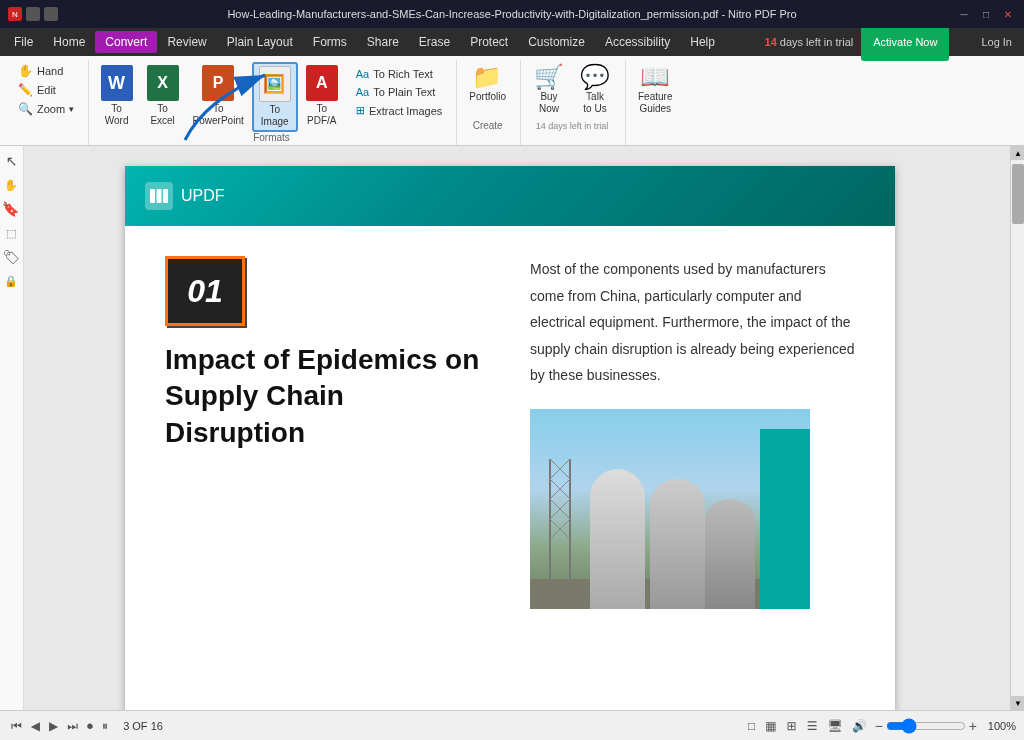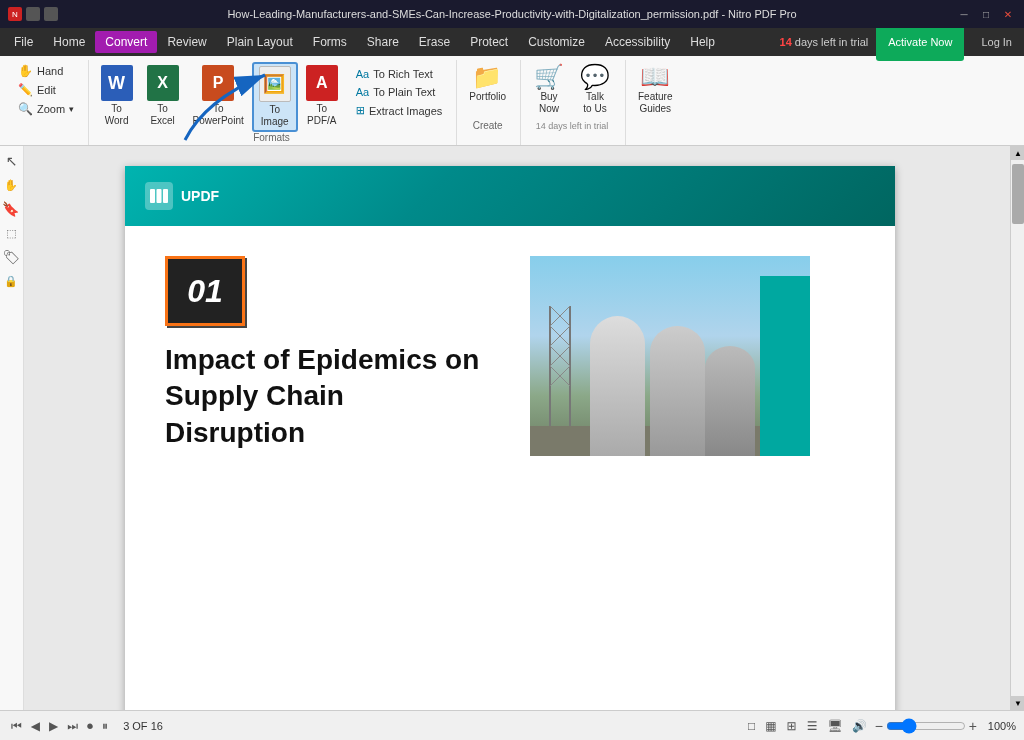--- a/index.html
+++ b/index.html
@@ -44,21 +44,21 @@
     .trial-notice span.days { color: #ff4444; font-weight: bold; }
     .trial-notice span.text { color: #ccc; }
     .activate-btn {
       background: #0daa5a;
       color: white;
       border: none;
       padding: 13px 12px;
       border-radius: 3px;
       font-size: 11px;
       cursor: pointer;
-      margin-right: 9px;
+      margin-right: 24px;
     }
     .login-btn {
       color: #ccc;
       font-size: 11px;
       cursor: pointer;
       padding: 3px 8px;
     }
 
     
     #ribbon {
@@ -218,22 +218,22 @@
       height: 28px;
       background: rgba(255,255,255,0.3);
       border-radius: 4px;
       display: flex;
       align-items: center;
       justify-content: center;
       font-size: 10px;
       color: white;
     }
     .doc-logo-text {
-      font-size: 14px;
-      font-weight: bold;
+      font-size: 16px;
+      font-weight: normal;
       color: white;
     }
 
     
     .doc-body {
       padding: 30px 40px;
       display: grid;
       grid-template-columns: 1fr 1fr;
       gap: 40px;
     }
@@ -513,20 +513,21 @@
           <span class="doc-logo-text">UPDF</span>
         </div>
       </div>
 
       <div class="doc-body">
         <div class="doc-left">
           <div class="section-number">01</div>
           <div class="section-title">Impact of Epidemics on Supply Chain Disruption</div>
         </div>
         <div class="doc-right">
+          <div class="right-text">Most of the components used by manufacturers come from China, particularly computer and electrical equipment. Furthermore, the impact of the supply chain disruption is already being experienced by these businesses.</div>
 
           <div class="doc-image">
             <div class="ground"></div>
             <div class="silo silo-1"></div>
             <div class="silo silo-2"></div>
             <div class="silo silo-3"></div>
             <div class="teal-accent"></div>
 
             <svg style="position:absolute;left:10px;bottom:30px;" width="50" height="120" viewBox="0 0 50 120">
               <line x1="10" y1="0" x2="10" y2="120" stroke="#777" stroke-width="2"></line>

